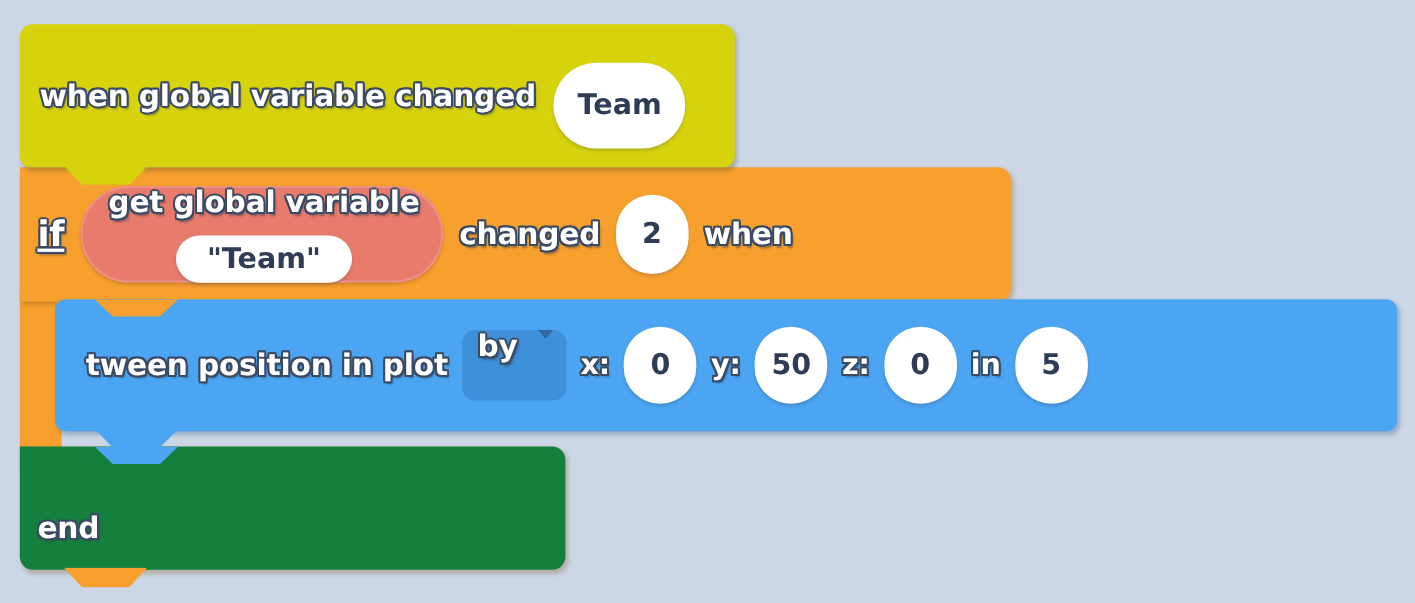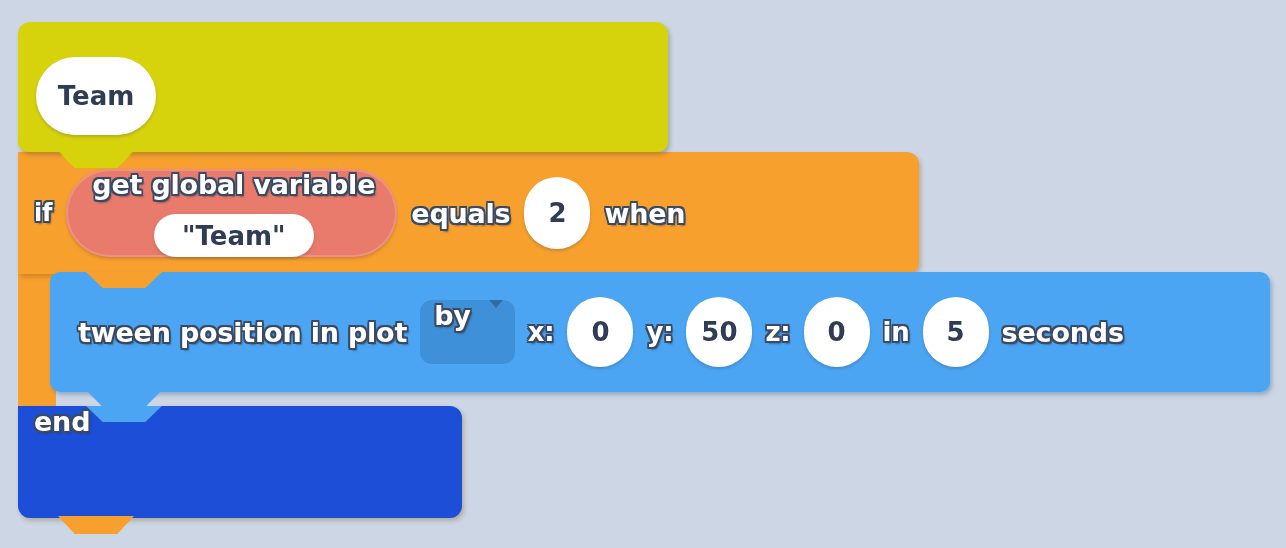--- a/index.html
+++ b/index.html
@@ -42,21 +42,22 @@
       -1.6px  1.6px 0 #3b4a63,
        1.6px  1.6px 0 #3b4a63,
        0px   -1.8px 0 #3b4a63,
        0px    1.8px 0 #3b4a63,
       -1.8px  0px   0 #3b4a63,
        1.8px  0px   0 #3b4a63,
        2px 3px 2px rgba(40,52,74,0.45);
   }
 
   .small-label {
-    font-size: 24px;
+    font-size: 32px;
+    text-decoration: underline;
   }
 
   
   .oval {
     background: #ffffff;
     border-radius: 999px;
     color: #2f3c55;
     font-weight: bold;
     font-size: 26px;
     display: flex;
@@ -180,27 +181,27 @@
     background: #4ba5f2;
     clip-path: polygon(0 0, 100% 0, 78% 100%, 22% 100%);
     z-index: 6;
     filter: drop-shadow(1px 2px 1px rgba(30,80,130,0.30));
   }
 
   
   #end-block {
     left: 18px;
     top: 406px;
-    width: 444px;
+    width: 496px;
     height: 112px;
-    background: #1d4ed8;
+    background: #15803d;
     border-radius: 0 12px 12px 12px;
     box-shadow: 2px 3px 4px rgba(120,80,20,0.30);
     padding-left: 16px;
-    align-items: flex-start;
+    align-items: flex-end;
     z-index: 4;
   }
   #end-label-wrap {
     padding-bottom: 22px;
   }
   #end-top-notch {
     position: absolute;
     left: 86px;
     top: 406px;
     width: 76px;
@@ -241,33 +242,34 @@
   .oval-num-if   { width: 66px;  height: 72px; }
 
   .axis-label { font-size: 26px; }
 </style>
 </head>
 <body style="background: rgb(204, 214, 229);">
 
 <div id="canvas">
 
   <div class="block" id="hat-block">
+    <span class="block-label">when global variable changed</span>
     <span class="oval oval-team-hat">Team</span>
   </div>
   <div id="hat-nub"></div>
 
   <div class="block" id="if-block">
     <span class="block-label small-label">if</span>
 
     <div id="equals-reporter">
       <span class="block-label">get global variable</span>
       <span class="oval oval-team-str">"Team"</span>
     </div>
 
-    <span class="block-label">equals</span>
+    <span class="block-label">changed</span>
     <span class="oval oval-num-if">2</span>
     <span class="block-label">when</span>
   </div>
   <div id="if-top-notch"></div>
 
   <div id="c-wall"></div>
 
   <div class="block" id="tween-block">
     <span class="block-label">tween position in plot</span>
 
@@ -281,21 +283,20 @@
 
     <span class="block-label axis-label">y:</span>
     <span class="oval oval-num">50</span>
 
     <span class="block-label axis-label">z:</span>
     <span class="oval oval-num">0</span>
 
     <span class="block-label axis-label">in</span>
     <span class="oval oval-num">5</span>
 
-    <span class="block-label">seconds</span>
   </div>
   <div id="tween-top-notch"></div>
   <div id="tween-bottom-nub"></div>
 
   <div class="block" id="end-block">
     <span id="end-label-wrap">
       <span class="block-label">end</span>
     </span>
   </div>
   <div id="end-top-notch"></div>

